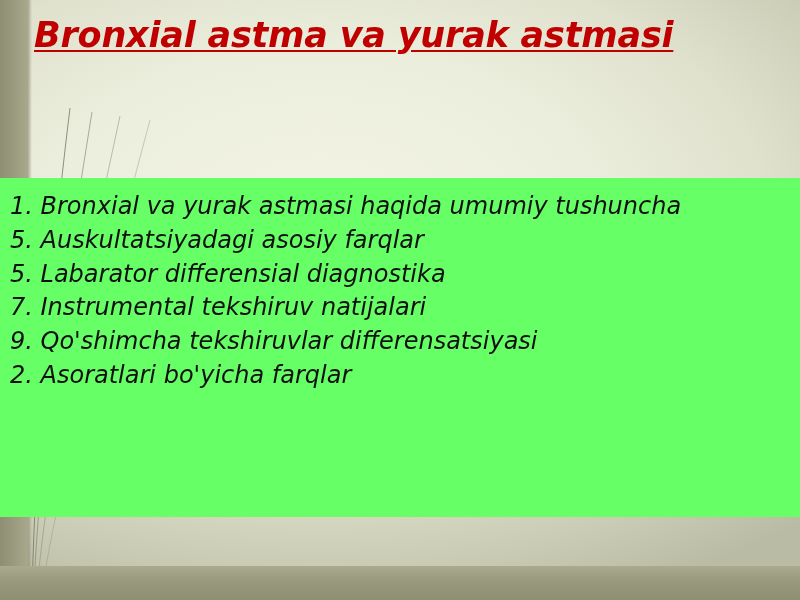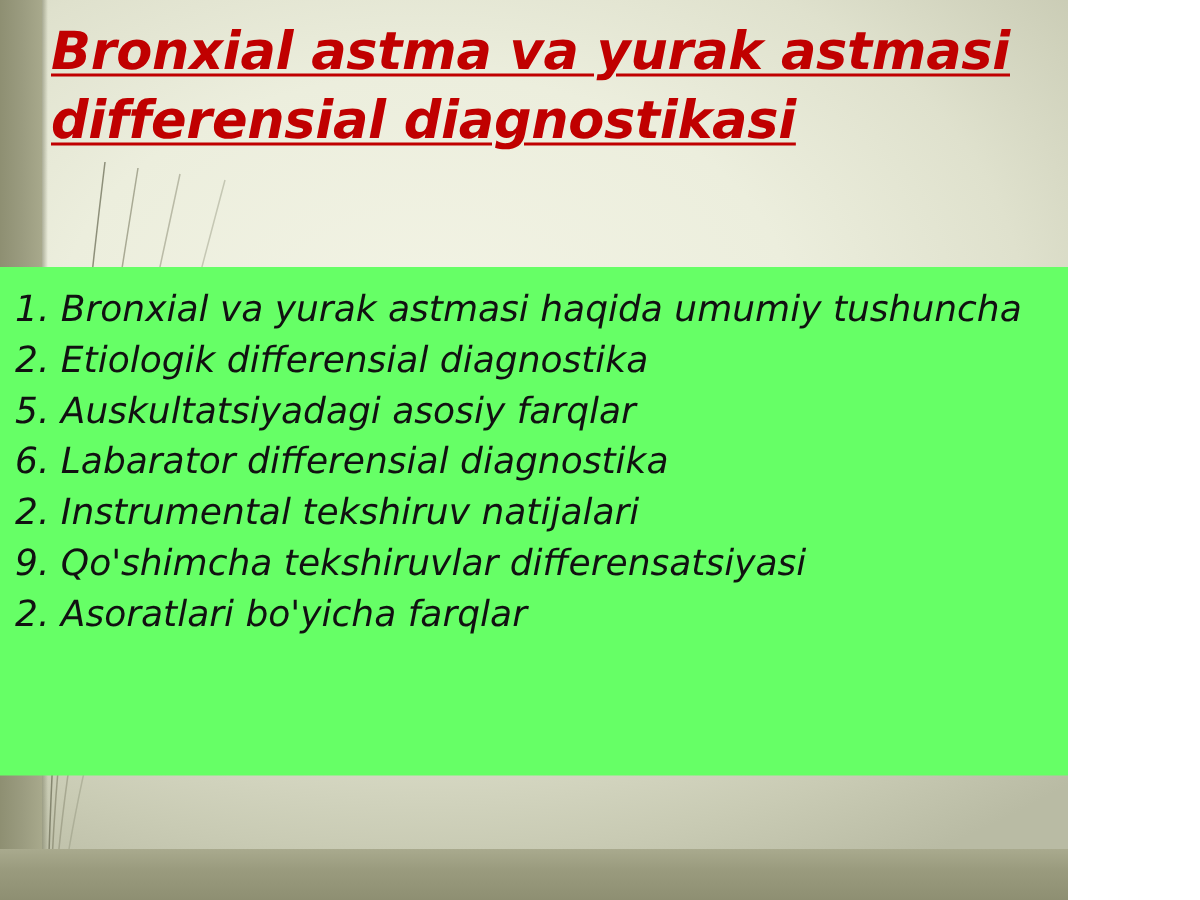--- a/index.html
+++ b/index.html
@@ -7,21 +7,21 @@
     padding: 0;
   }
   body {
     width: 800px;
     height: 600px;
     font-family: "DejaVu Sans", sans-serif;
     overflow: hidden;
   }
   .slide {
     position: relative;
-    width: 712px;
+    width: 800px;
     height: 600px;
     background:
       radial-gradient(ellipse 90% 70% at 40% 35%, #f2f3e4 0%, #eceedd 38%, #dfe1cd 62%, #c9cbb4 85%, #b9bba4 100%);
     overflow: hidden;
   }
   
   .left-band {
     position: absolute;
     left: 0;
     top: 0;
@@ -105,29 +105,27 @@
 
   <svg class="deco" viewBox="0 0 800 600" preserveAspectRatio="none">
     <path d="M70 108 C 60 190, 48 300, 40 420 C 35 500, 33 550, 32 592" stroke="#6e6f58" stroke-width="1" fill="none" opacity="0.75"></path>
     <path d="M92 112 C 78 200, 58 320, 46 440 C 38 510, 35 560, 34 592" stroke="#7b7c63" stroke-width="1" fill="none" opacity="0.6"></path>
     <path d="M120 116 C 100 210, 70 340, 54 460 C 44 520, 39 565, 37 592" stroke="#85866d" stroke-width="1" fill="none" opacity="0.5"></path>
     <path d="M150 120 C 122 225, 86 360, 64 480 C 52 530, 45 570, 42 592" stroke="#8d8e76" stroke-width="1" fill="none" opacity="0.42"></path>
   </svg>
 
   <div class="title">
     <span class="u">Bronxial astma va yurak astmasi</span><br>
-    <span class="u">differensial diagnostikasi</span>
   </div>
 
   <div class="content-box">
     <ul class="content-list">
       <li>1. Bronxial va yurak astmasi haqida umumiy tushuncha</li>
-      <li>2. Etiologik differensial diagnostika</li>
       <li>5. Auskultatsiyadagi asosiy farqlar</li>
-      <li>6. Labarator differensial diagnostika</li>
-      <li>2. Instrumental tekshiruv natijalari</li>
+      <li>5. Labarator differensial diagnostika</li>
+      <li>7. Instrumental tekshiruv natijalari</li>
       <li>9. Qo'shimcha tekshiruvlar differensatsiyasi</li>
       <li>2. Asoratlari bo'yicha farqlar</li>
     </ul>
   </div>
 
   <div class="bottom-band"></div>
 </div>
 
 </body></html>

